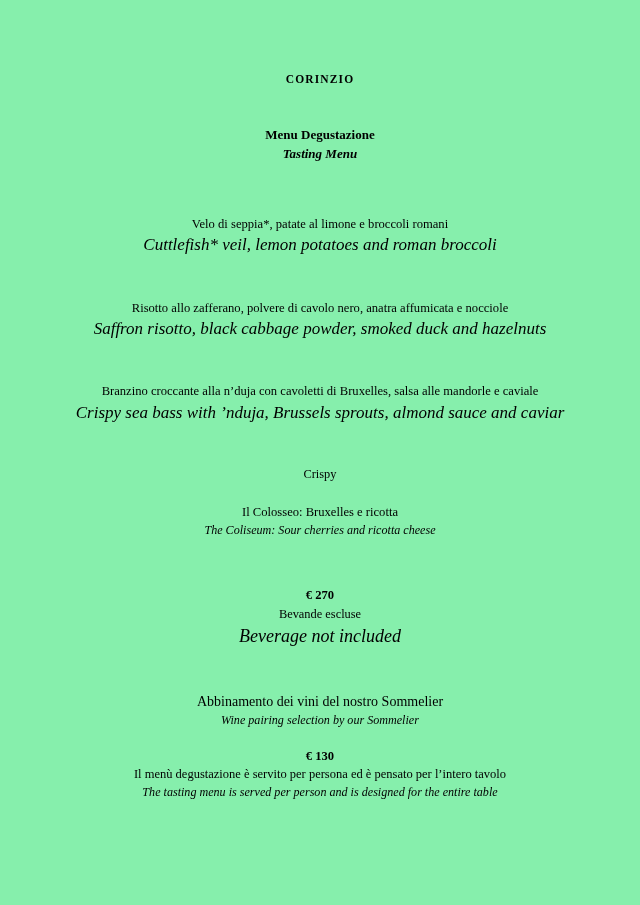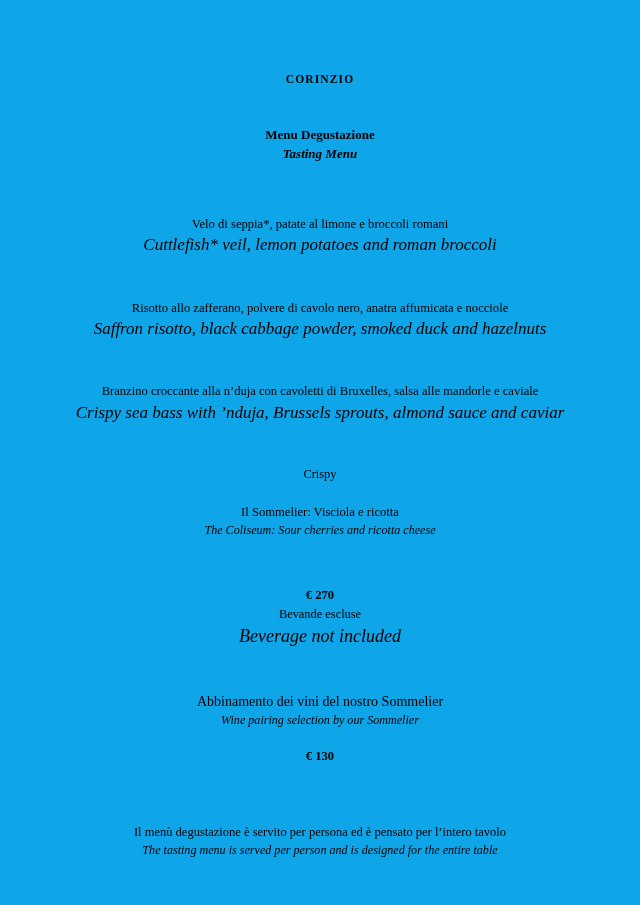--- a/index.html
+++ b/index.html
@@ -12,21 +12,21 @@
     height: 905px;
     font-family: "Liberation Serif", "DejaVu Serif", serif;
     color: #000000;
     -webkit-font-smoothing: antialiased;
   }
 
   .page {
     position: relative;
     width: 640px;
     height: 905px;
-    background: #0ea5e9;
+    background: #86efac;
     overflow: hidden;
   }
 
   .content {
     position: absolute;
     left: 52px;
     right: 52px;
     top: 0;
     text-align: center;
   }
@@ -126,21 +126,20 @@
     font-style: italic;
     white-space: nowrap;
   }
   .pairing .price {
     display: block;
     margin-top: 17px;
   }
 
   
   .footer-note {
-    margin-top: 58px;
     line-height: 1.46;
   }
   .footer-note .it {
     font-size: 12.5px;
     white-space: nowrap;
   }
   .footer-note .en {
     font-size: 12.1px;
     font-style: italic;
     white-space: nowrap;
@@ -177,21 +176,21 @@
         <span class="line it">Branzino croccante alla n’duja con cavoletti di Bruxelles, salsa alle mandorle e caviale</span>
         <span class="line en">Crispy sea bass with ’nduja, Brussels sprouts, almond sauce and caviar</span>
       </div>
 
 
     </div>
 
     <div class="dessert">
       <div class="dessert-heading">Crispy</div>
       <div class="dessert-item">
-        <span class="line it">Il Sommelier: Visciola e ricotta</span>
+        <span class="line it">Il Colosseo: Bruxelles e ricotta</span>
         <span class="line en">The Coliseum: Sour cherries and ricotta cheese</span>
       </div>
     </div>
 
     <div class="price-block">
       <span class="line price">€ 270</span>
       <span class="line price-note-it">Bevande escluse</span>
       <span class="line price-note-en">Beverage not included</span>
     </div>
 

